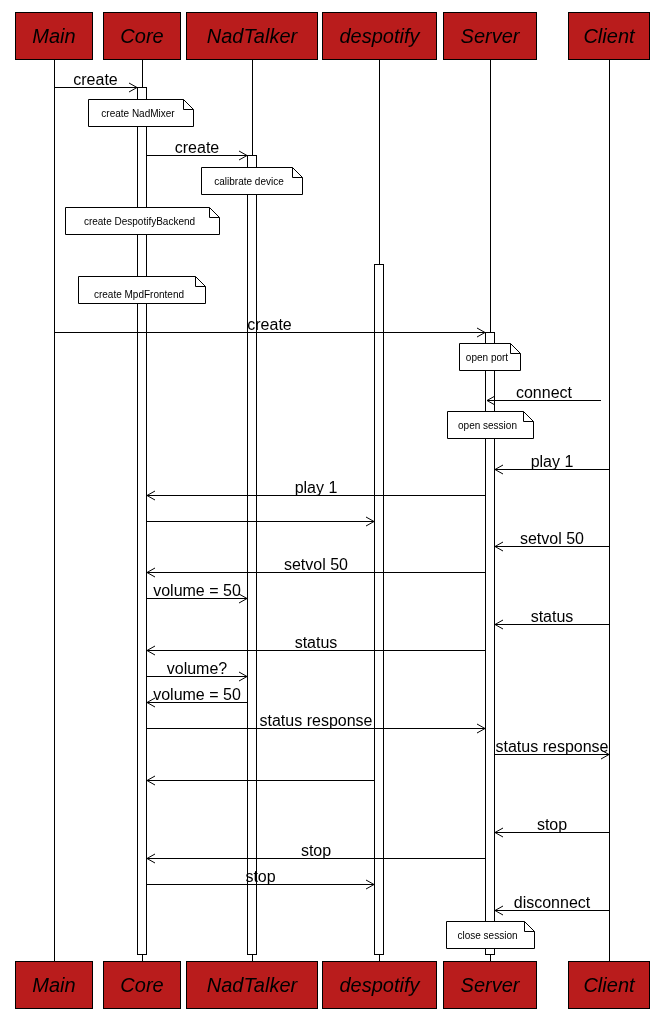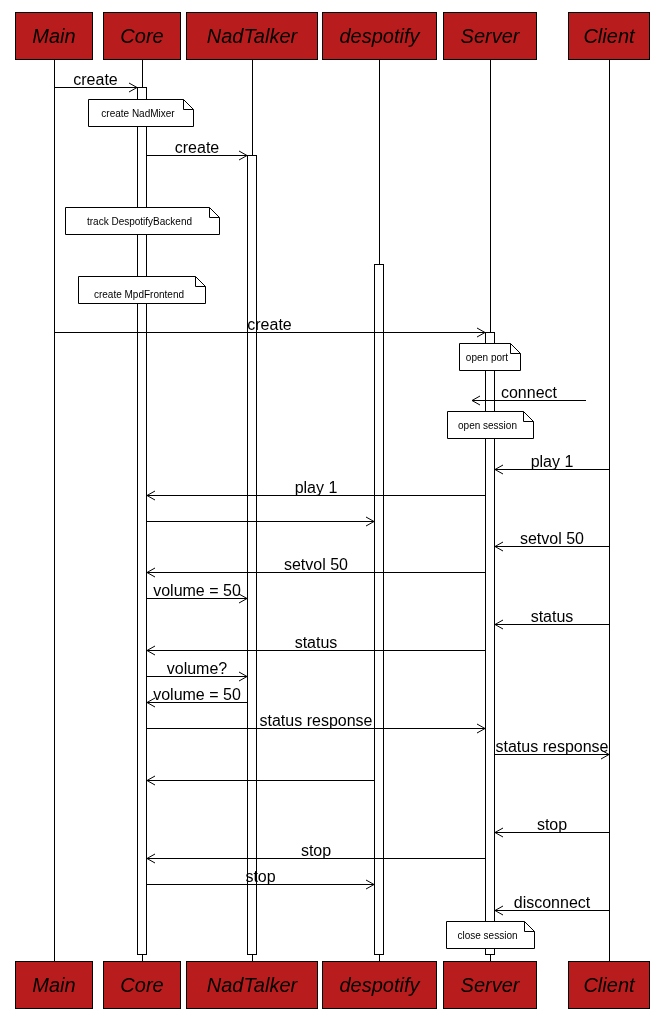--- a/index.html
+++ b/index.html
@@ -86,21 +86,21 @@
       <svg width="10" height="11" class="arrowhead" style="top: 11px; left: 91px;">
         <path d="M1 1 L9 5.5 M1 10 L9 5.5" stroke="#000000" fill="none"></path>
       </svg>
     </div>
     <div class="msg" style="left: 54px; top: 316px; width: 431px;">
       <div class="msg-label">create</div>
       <svg width="10" height="11" class="arrowhead" style="top: 11px; left: 422px;">
         <path d="M1 1 L9 5.5 M1 10 L9 5.5" stroke="#000000" fill="none"></path>
       </svg>
     </div>
-    <div class="msg" style="left: 472px; top: 384px; width: 114px;">
+    <div class="msg" style="left: 487px; top: 384px; width: 114px;">
       <div class="msg-label">connect</div>
       <svg width="10" height="11" class="arrowhead" style="top: 11px; left: -1px;">
         <path d="M9 1 L1 5.5 M9 10 L1 5.5" stroke="#000000" fill="none"></path>
       </svg>
     </div>
     <div class="msg" style="left: 495px; top: 453px; width: 114px;">
       <div class="msg-label">play 1</div>
       <svg width="10" height="11" class="arrowhead" style="top: 11px; left: -1px;">
         <path d="M9 1 L1 5.5 M9 10 L1 5.5" stroke="#000000" fill="none"></path>
       </svg>
@@ -199,26 +199,33 @@
         <path d="M9 1 L1 5.5 M9 10 L1 5.5" stroke="#000000" fill="none"></path>
       </svg>
     </div>
     <div class="note" style="left: 88px; top: 99px; width: 106px; height: 28px;">
       <svg width="106" height="28">
         <path d="M0.5 0.5 H95.5 L105.5 10.5 V27.5 H0.5 Z" fill="#fff" stroke="#000000"></path>
         <path d="M95.5 0.5 V10.5 H105.5" fill="none" stroke="#000000"></path>
       </svg>
       <div class="note-text">create NadMixer</div>
     </div>
+    <div class="note" style="left: 201px; top: 167px; width: 102px; height: 28px;">
+      <svg width="102" height="28">
+        <path d="M0.5 0.5 H91.5 L101.5 10.5 V27.5 H0.5 Z" fill="#fff" stroke="#000000"></path>
+        <path d="M91.5 0.5 V10.5 H101.5" fill="none" stroke="#000000"></path>
+      </svg>
+      <div class="note-text">calibrate device</div>
+    </div>
     <div class="note" style="left: 65px; top: 207px; width: 155px; height: 28px;">
       <svg width="155" height="28">
         <path d="M0.5 0.5 H144.5 L154.5 10.5 V27.5 H0.5 Z" fill="#fff" stroke="#000000"></path>
         <path d="M144.5 0.5 V10.5 H154.5" fill="none" stroke="#000000"></path>
       </svg>
-      <div class="note-text">track DespotifyBackend</div>
+      <div class="note-text">create DespotifyBackend</div>
     </div>
     <div class="note" style="left: 78px; top: 276px; width: 128px; height: 36px;">
       <svg width="128" height="28">
         <path d="M0.5 0.5 H117.5 L127.5 10.5 V27.5 H0.5 Z" fill="#fff" stroke="#000000"></path>
         <path d="M117.5 0.5 V10.5 H127.5" fill="none" stroke="#000000"></path>
       </svg>
       <div class="note-text">create MpdFrontend</div>
     </div>
     <div class="note" style="left: 459px; top: 343px; width: 62px; height: 28px;">
       <svg width="62" height="28">

